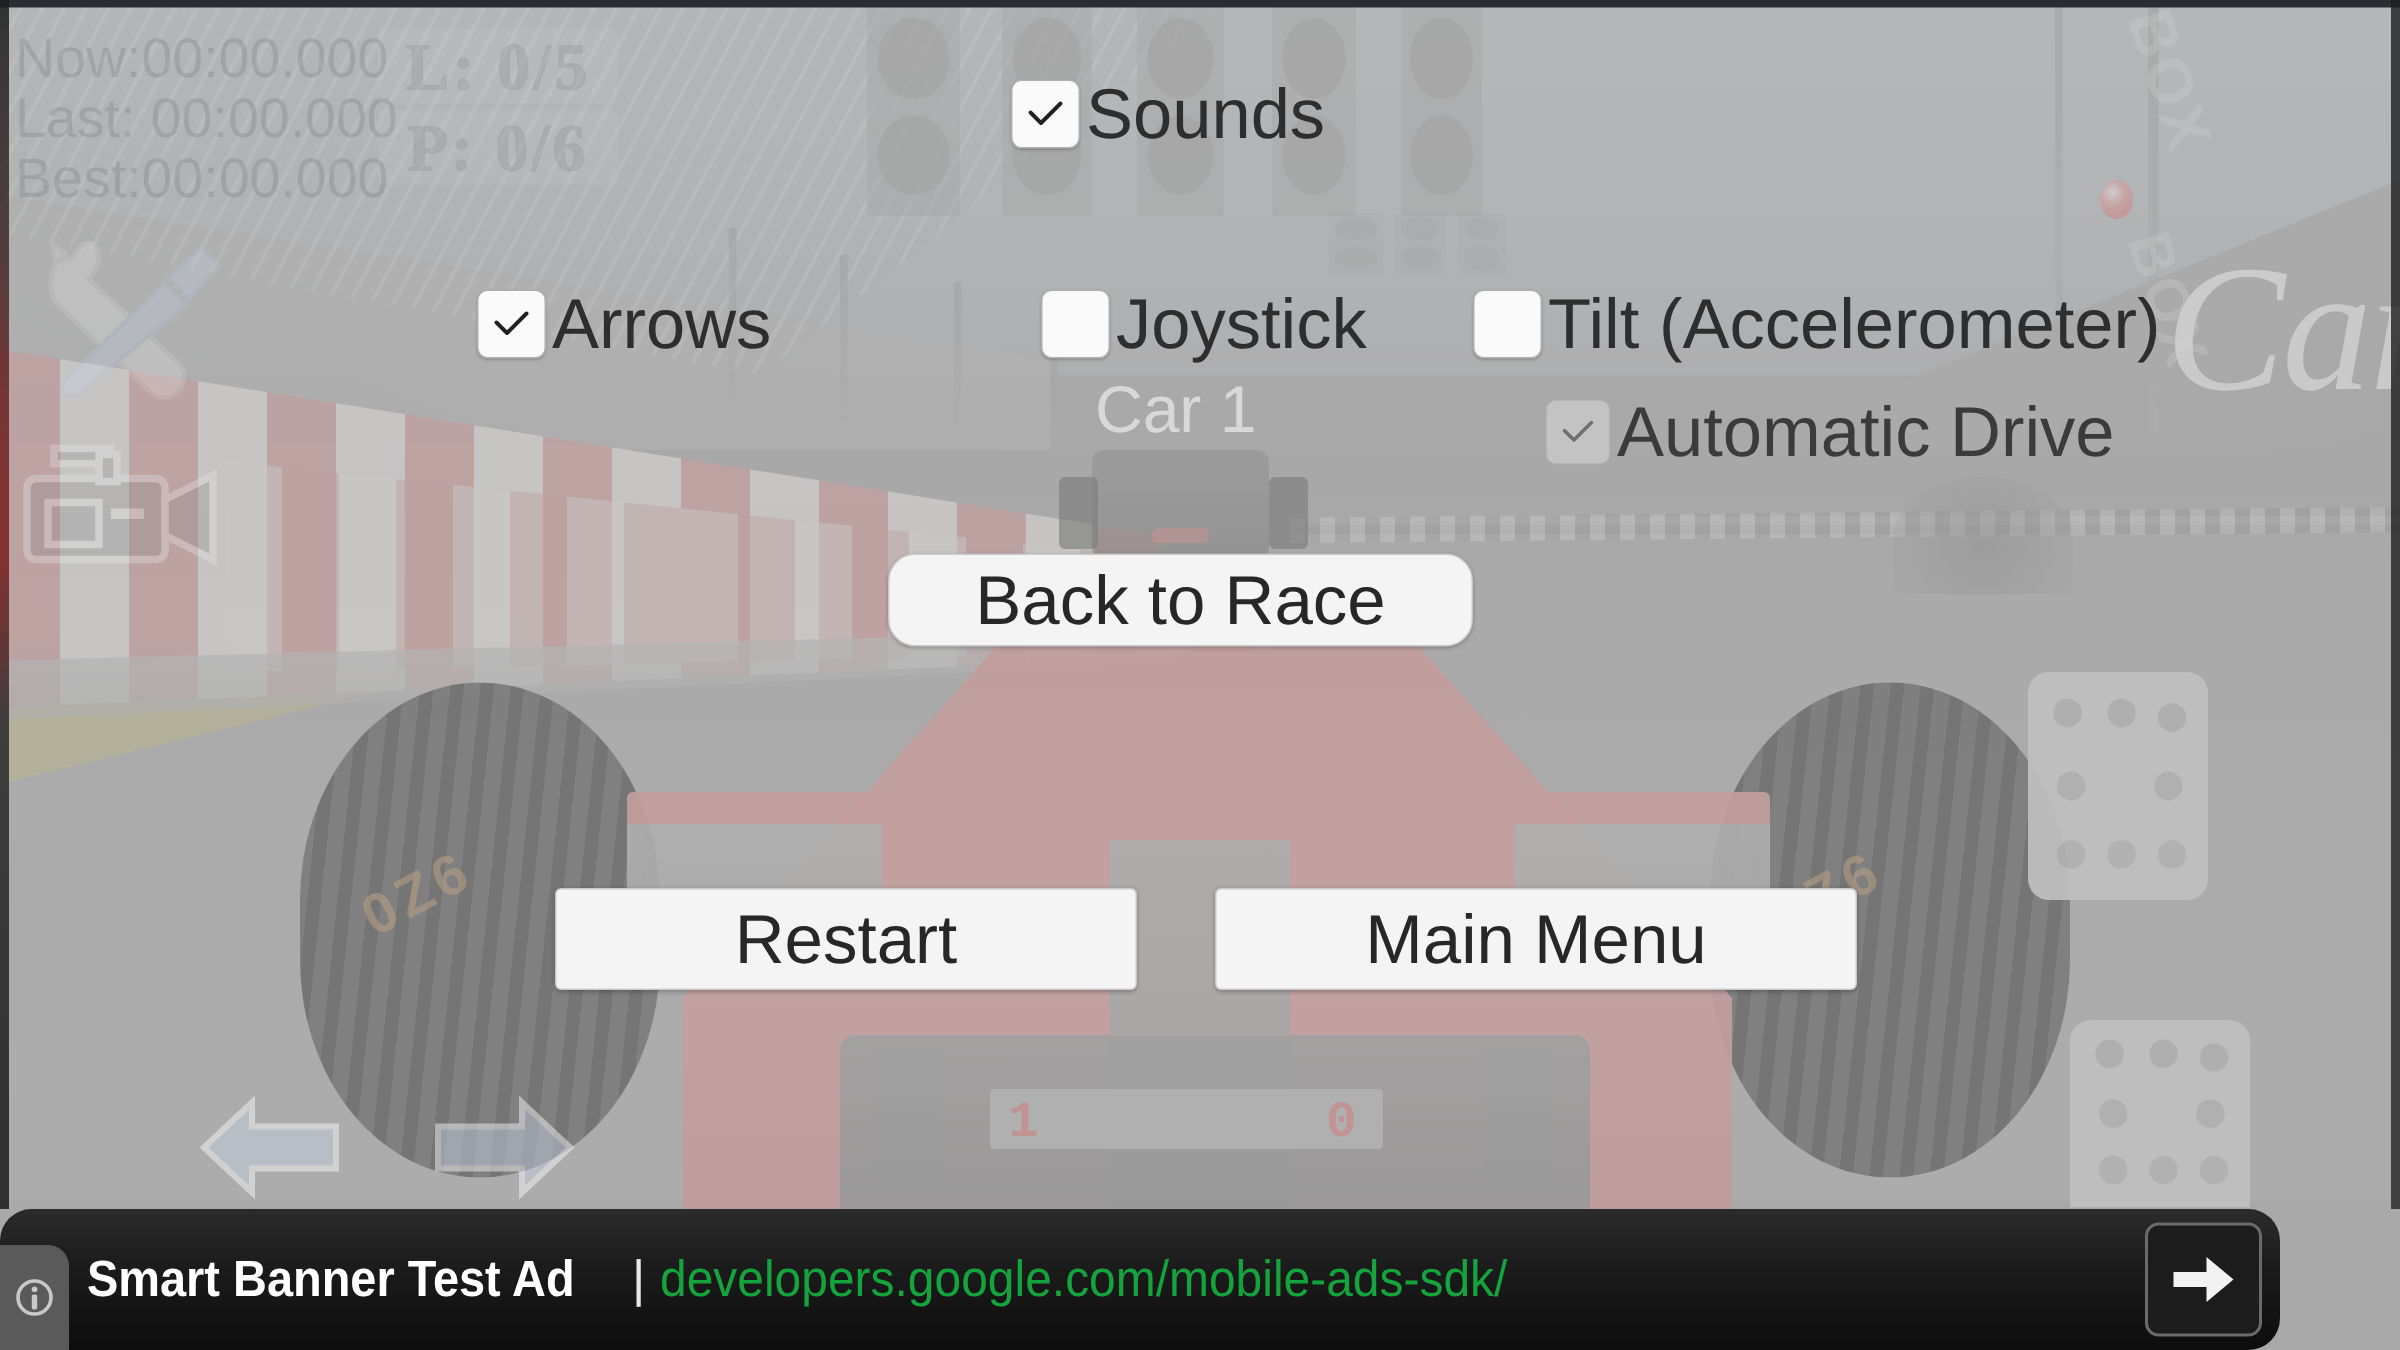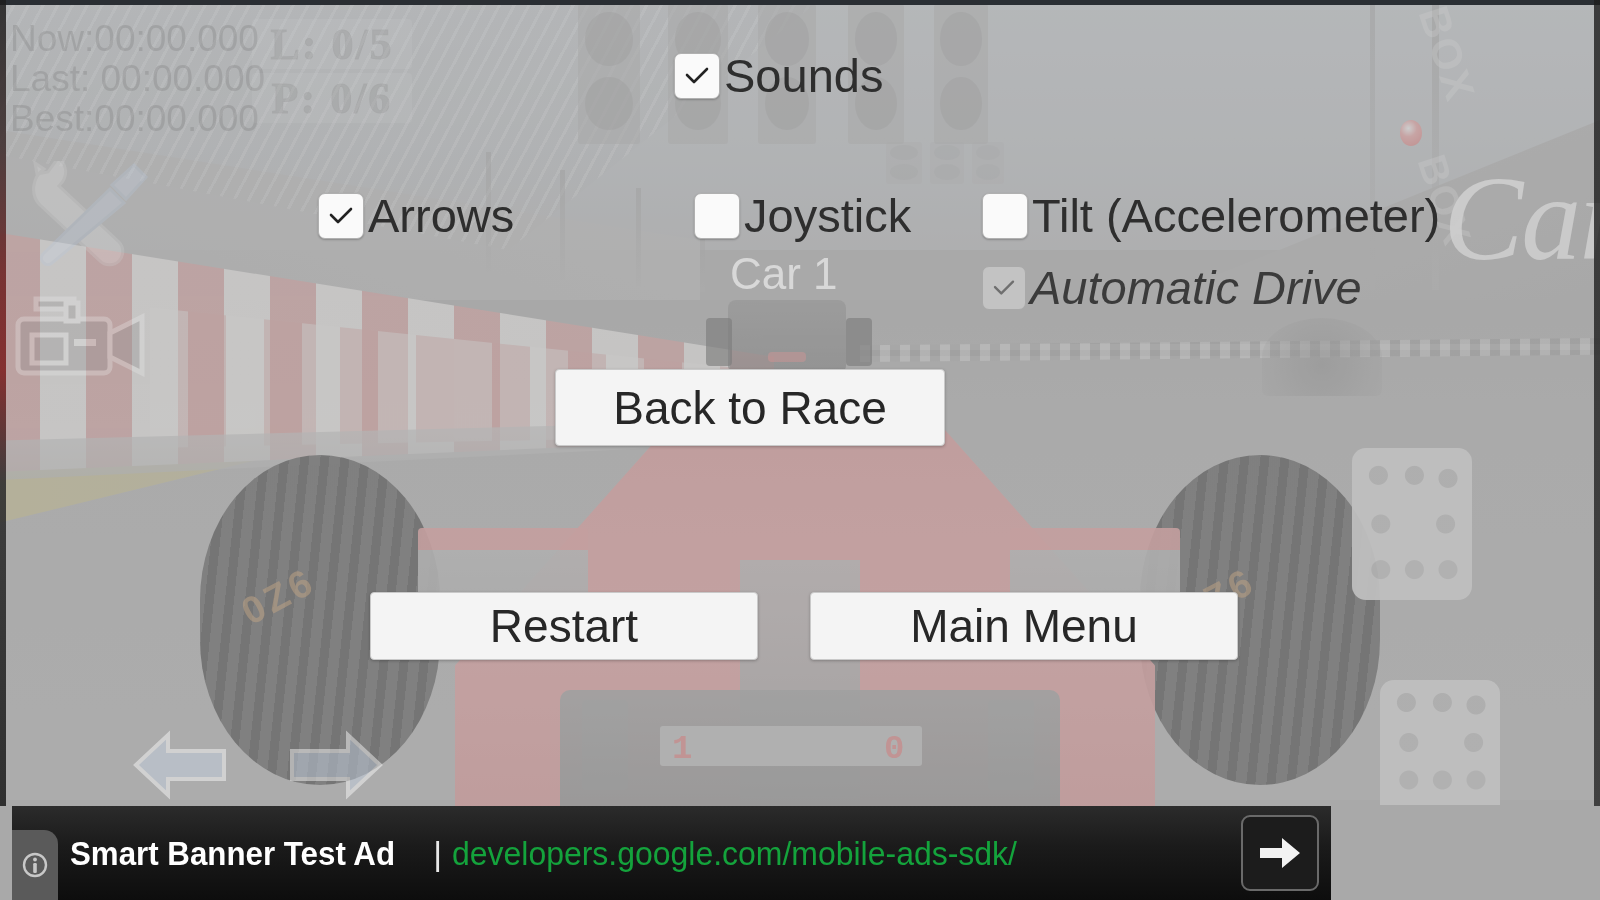--- a/index.html
+++ b/index.html
@@ -395,50 +395,51 @@
     color: #2e2e2e;
     line-height: 1;
     white-space: nowrap;
   }
   .opt.disabled .opt-label { color: #3b3b3b; }
 
   #opt-sounds   { left: 674px; top: 52px; }
   #opt-arrows   { left: 318px; top: 192px; }
   #opt-joystick { left: 694px; top: 192px; }
   #opt-tilt     { left: 982px; top: 192px; }
-  #opt-auto     { left: 982px; top: 264px; font-style: italic; }
+  #opt-auto     { left: 1030px; top: 264px; }
   #opt-auto .box { width: 42px; height: 42px; }
 
   .menu-btn {
     position: absolute;
     background: #f4f4f4;
     border: 1px solid #c9c9c9;
     border-radius: 4px;
     box-shadow: 0 1px 3px rgba(0,0,0,.25);
     color: #272727;
     font-size: 46px;
     font-family: "Liberation Sans", sans-serif;
     display: flex;
     align-items: center;
     justify-content: center;
     cursor: pointer;
     padding: 0;
   }
-  #btn-back-to-race { left: 555px; top: 369px; width: 390px; height: 77px; }
+  #btn-back-to-race { left: 592px; top: 369px; width: 390px; height: 62px; border-radius: 18px; }
   #btn-restart      { left: 370px; top: 592px; width: 388px; height: 68px; }
   #btn-main-menu    { left: 810px; top: 592px; width: 428px; height: 68px; }
 
   
   #ad-banner {
     position: absolute;
-    left: 12px; bottom: 0;
-    width: 1319px; height: 94px;
+    left: 0; bottom: 0;
+    width: 1520px; height: 94px;
     background: linear-gradient(180deg, #2b2b2b 0%, #1b1b1b 42%, #0d0d0d 100%);
     display: flex;
     align-items: center;
+    border-radius: 21px;
   }
   #ad-info-tab {
     position: absolute;
     left: 0; top: 24px;
     width: 46px; height: 70px;
     background: #5a5a5a;
     border-radius: 0 14px 0 0;
     display: flex;
     align-items: center;
     justify-content: center;

